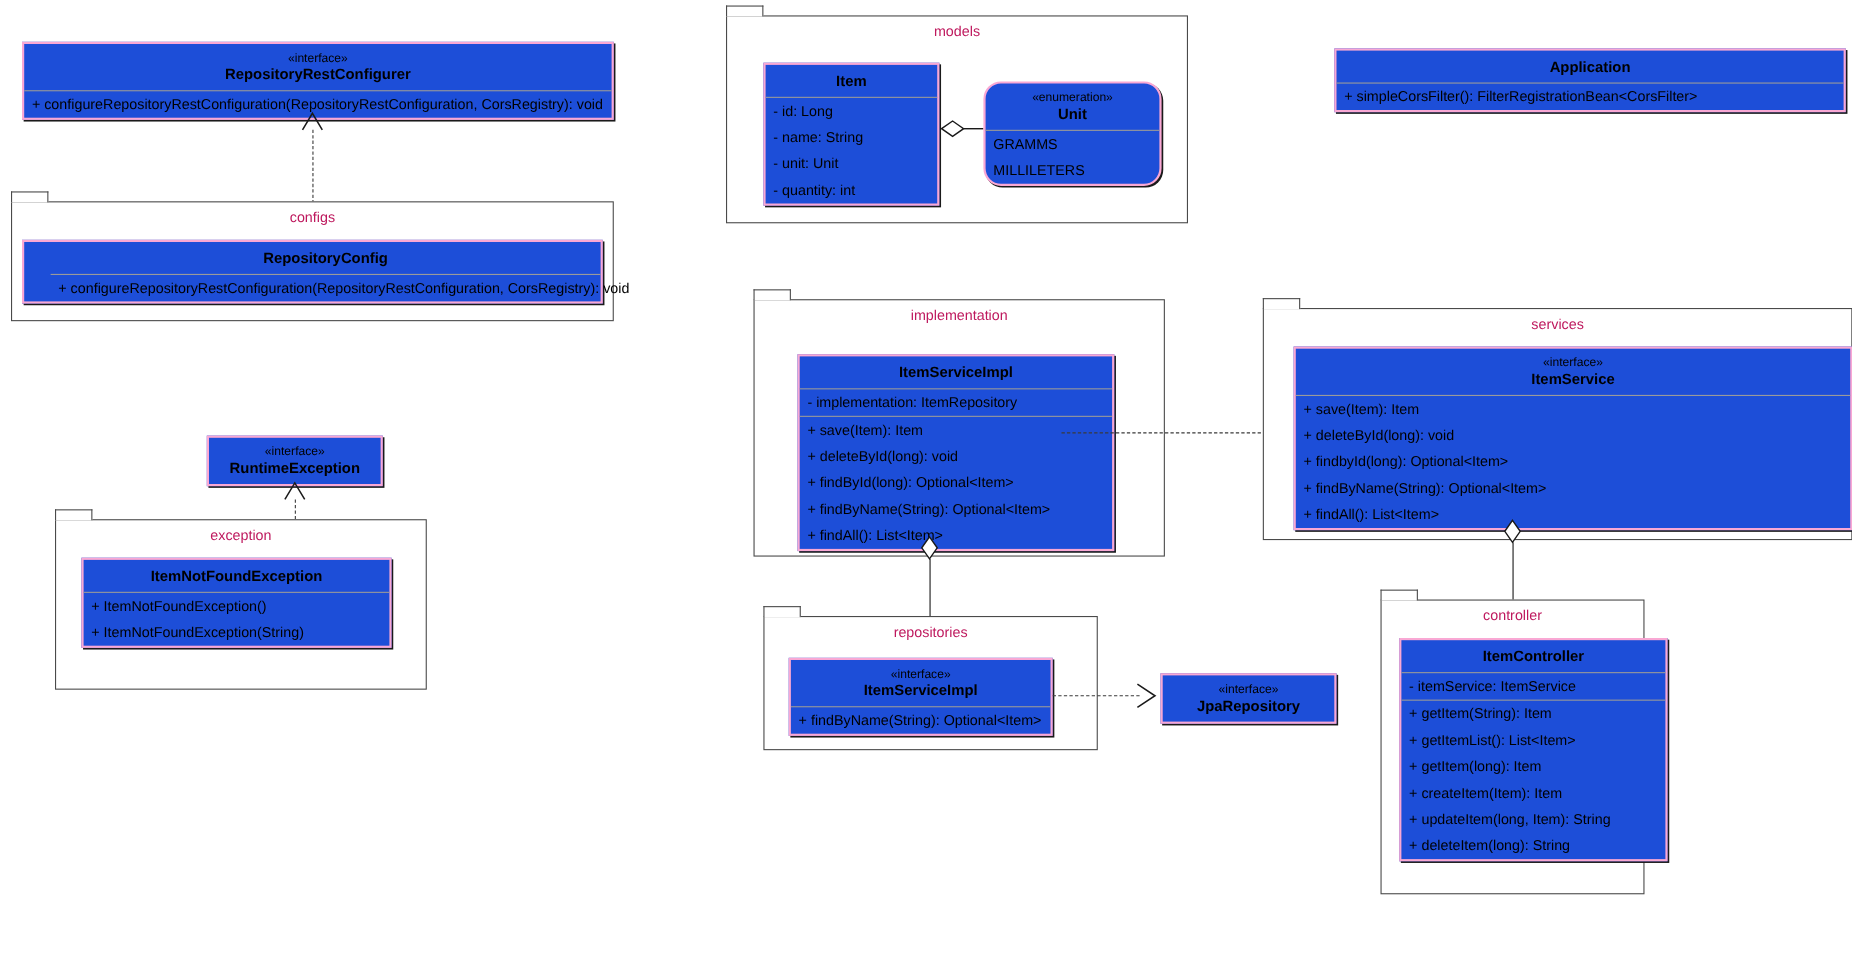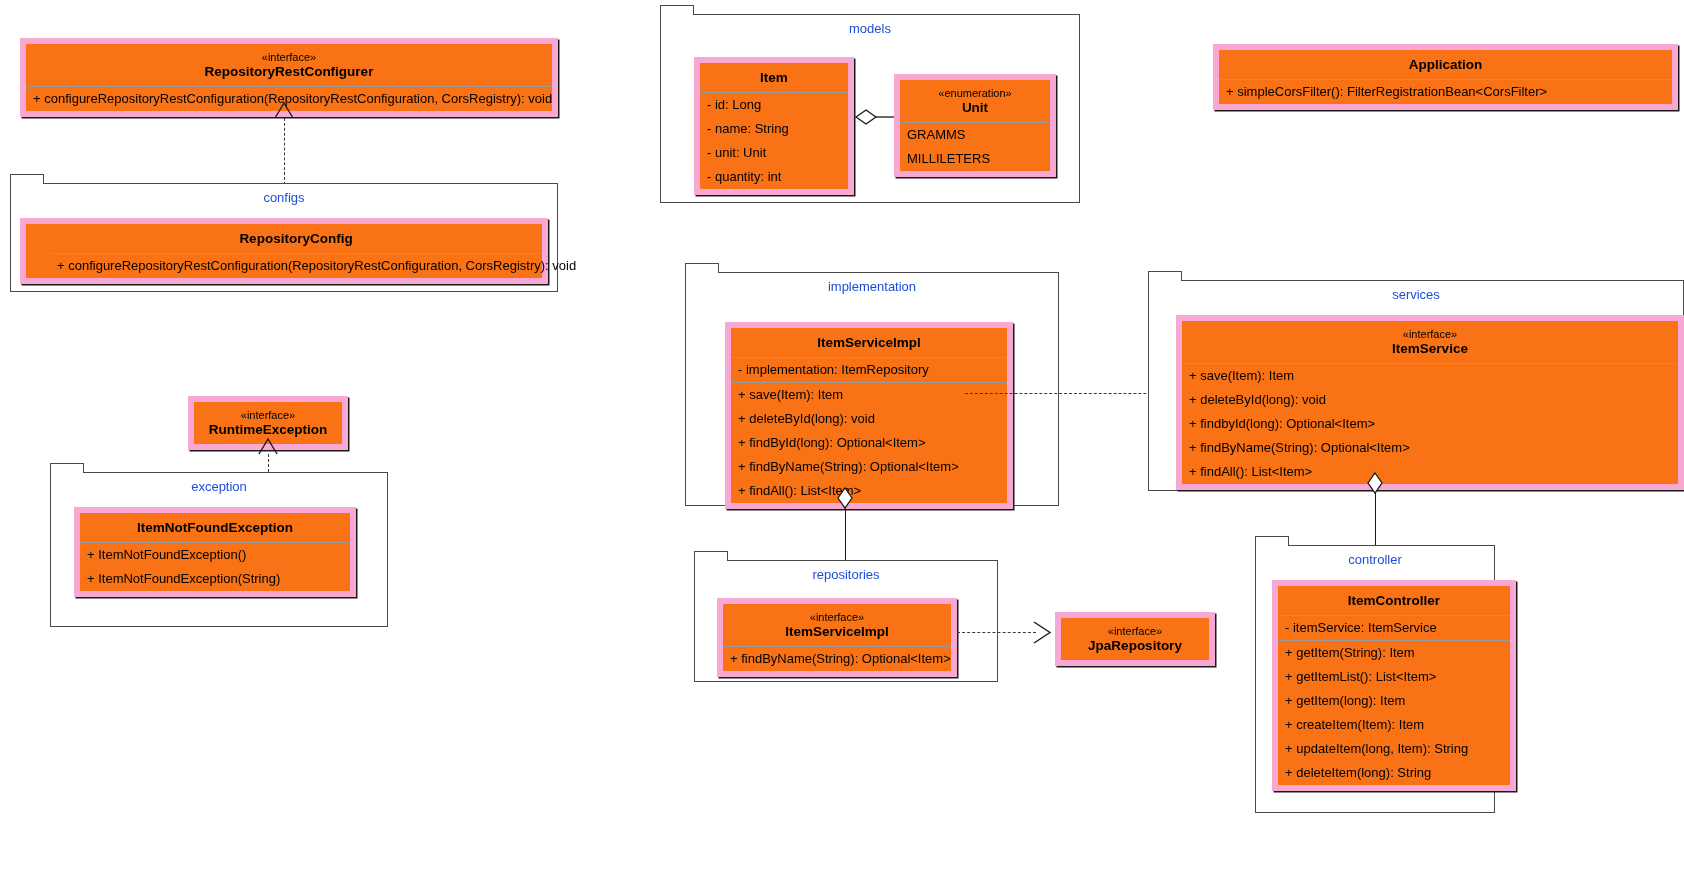--- a/index.html
+++ b/index.html
@@ -29,28 +29,28 @@
     border-bottom: none;
     background: #ffffff;
     box-sizing: border-box;
   }
   .pkg-title {
     position: absolute;
     top: 6px; left: 0; right: 0;
     text-align: center;
     font-size: 13px;
     line-height: 15px;
-    color: #1d4ed8;
+    color: #be185d;
   }
 
   
   .cls {
     position: absolute;
-    background: #f97316;
-    border: 6px solid #f9a8d4;
+    background: #1d4ed8;
+    border: 2px solid #f9a8d4;
     box-sizing: border-box;
     box-shadow: 1.5px 1.5px 0 0 #1a1a1a;
   }
   .cls-head {
     text-align: center;
     font-size: 13.5px;
     font-weight: bold;
     padding: 7px 6px 7px 6px;
     line-height: 15px;
     border-bottom: 1px solid #9a9a9a;
@@ -137,21 +137,21 @@
       <div class="member">- unit: Unit</div>
       <div class="member">- quantity: int</div>
     </div>
   </div>
 
   <svg class="mark" style="left:854px; top:107px; width:40px; height:20px;" viewBox="0 0 40 20">
     <polygon points="2,10 12,3 22,10 12,17" fill="#ffffff" stroke="#1a1a1a" stroke-width="1.3"></polygon>
     <line x1="22" y1="10" x2="40" y2="10" stroke="#1a1a1a" stroke-width="1.3"></line>
   </svg>
 
-  <div class="cls" style="left:894px; top:74px; width:162px;">
+  <div class="cls" style="left:894px; top:74px; width:162px;border-radius:16px;">
     <div class="cls-head">
       <span class="stereo">«enumeration»</span>
       <span>Unit</span>
     </div>
     <div class="cls-section">
       <div class="member">GRAMMS</div>
       <div class="member">MILLILETERS</div>
     </div>
   </div>
 

